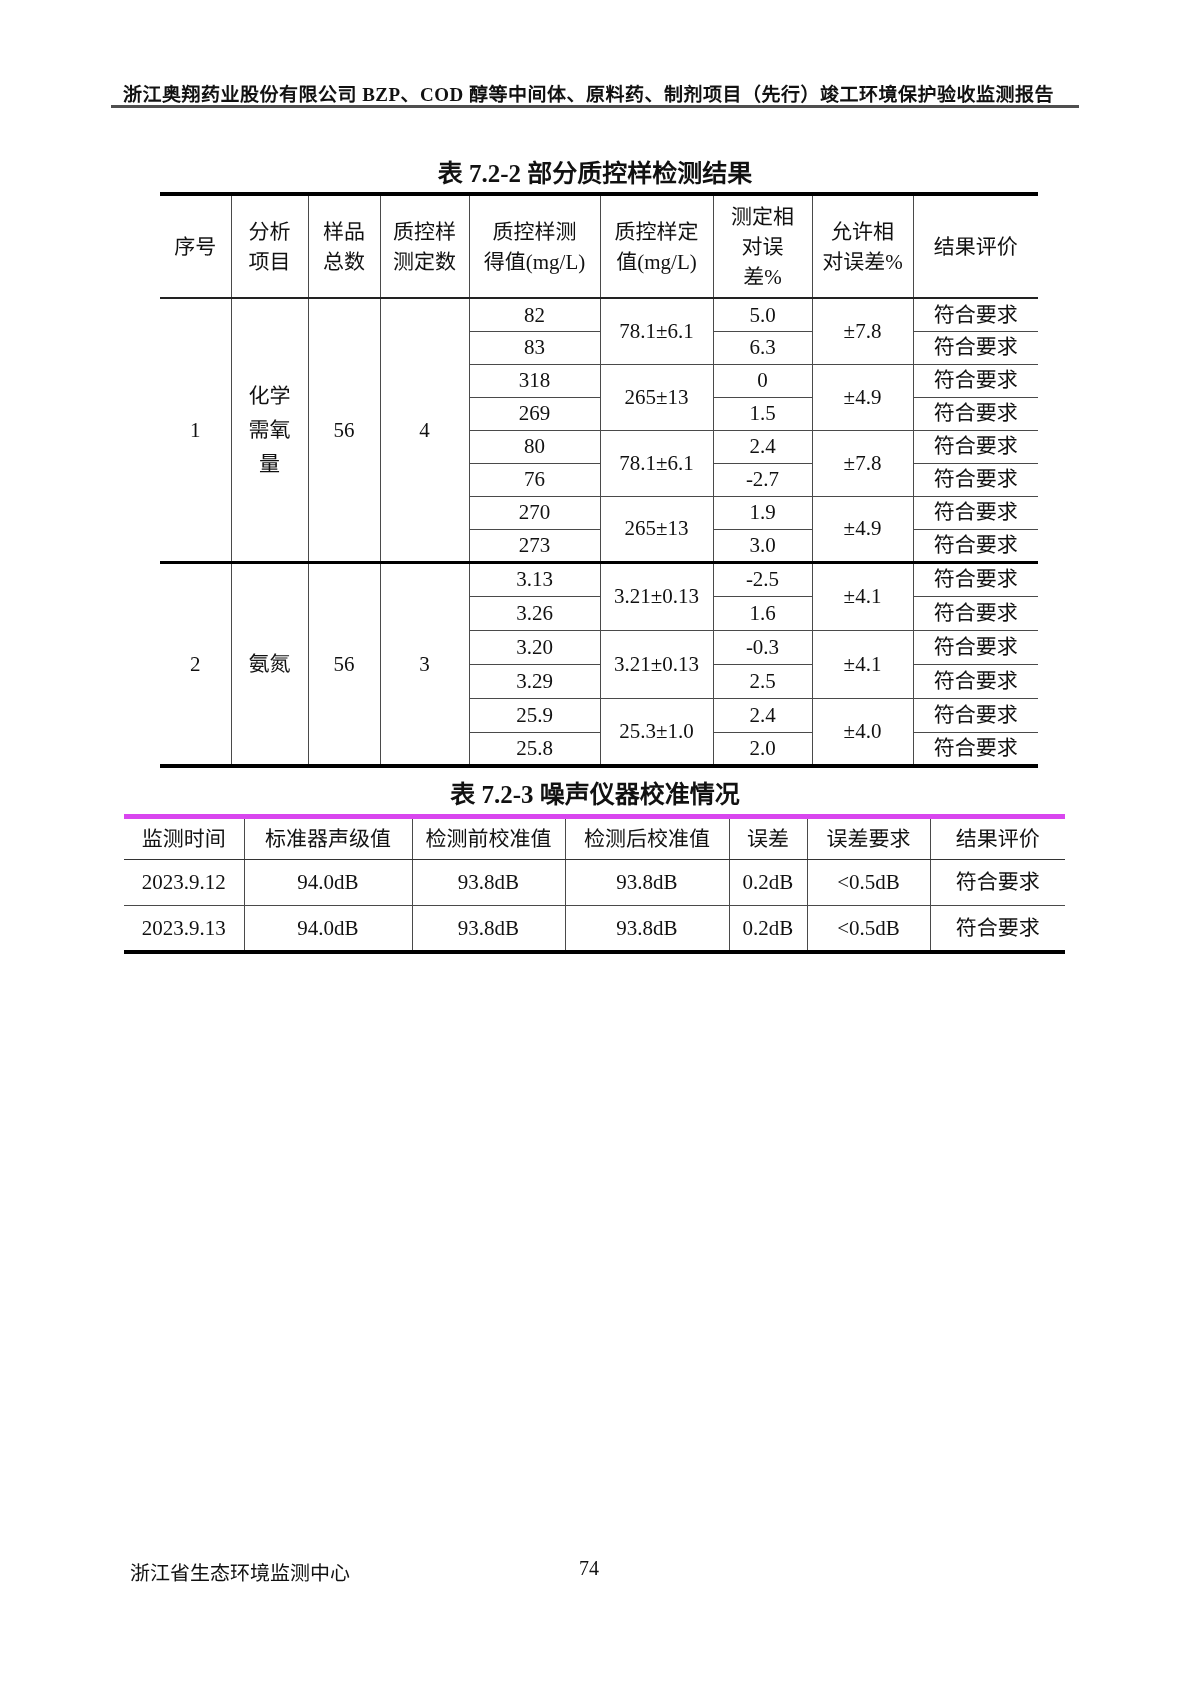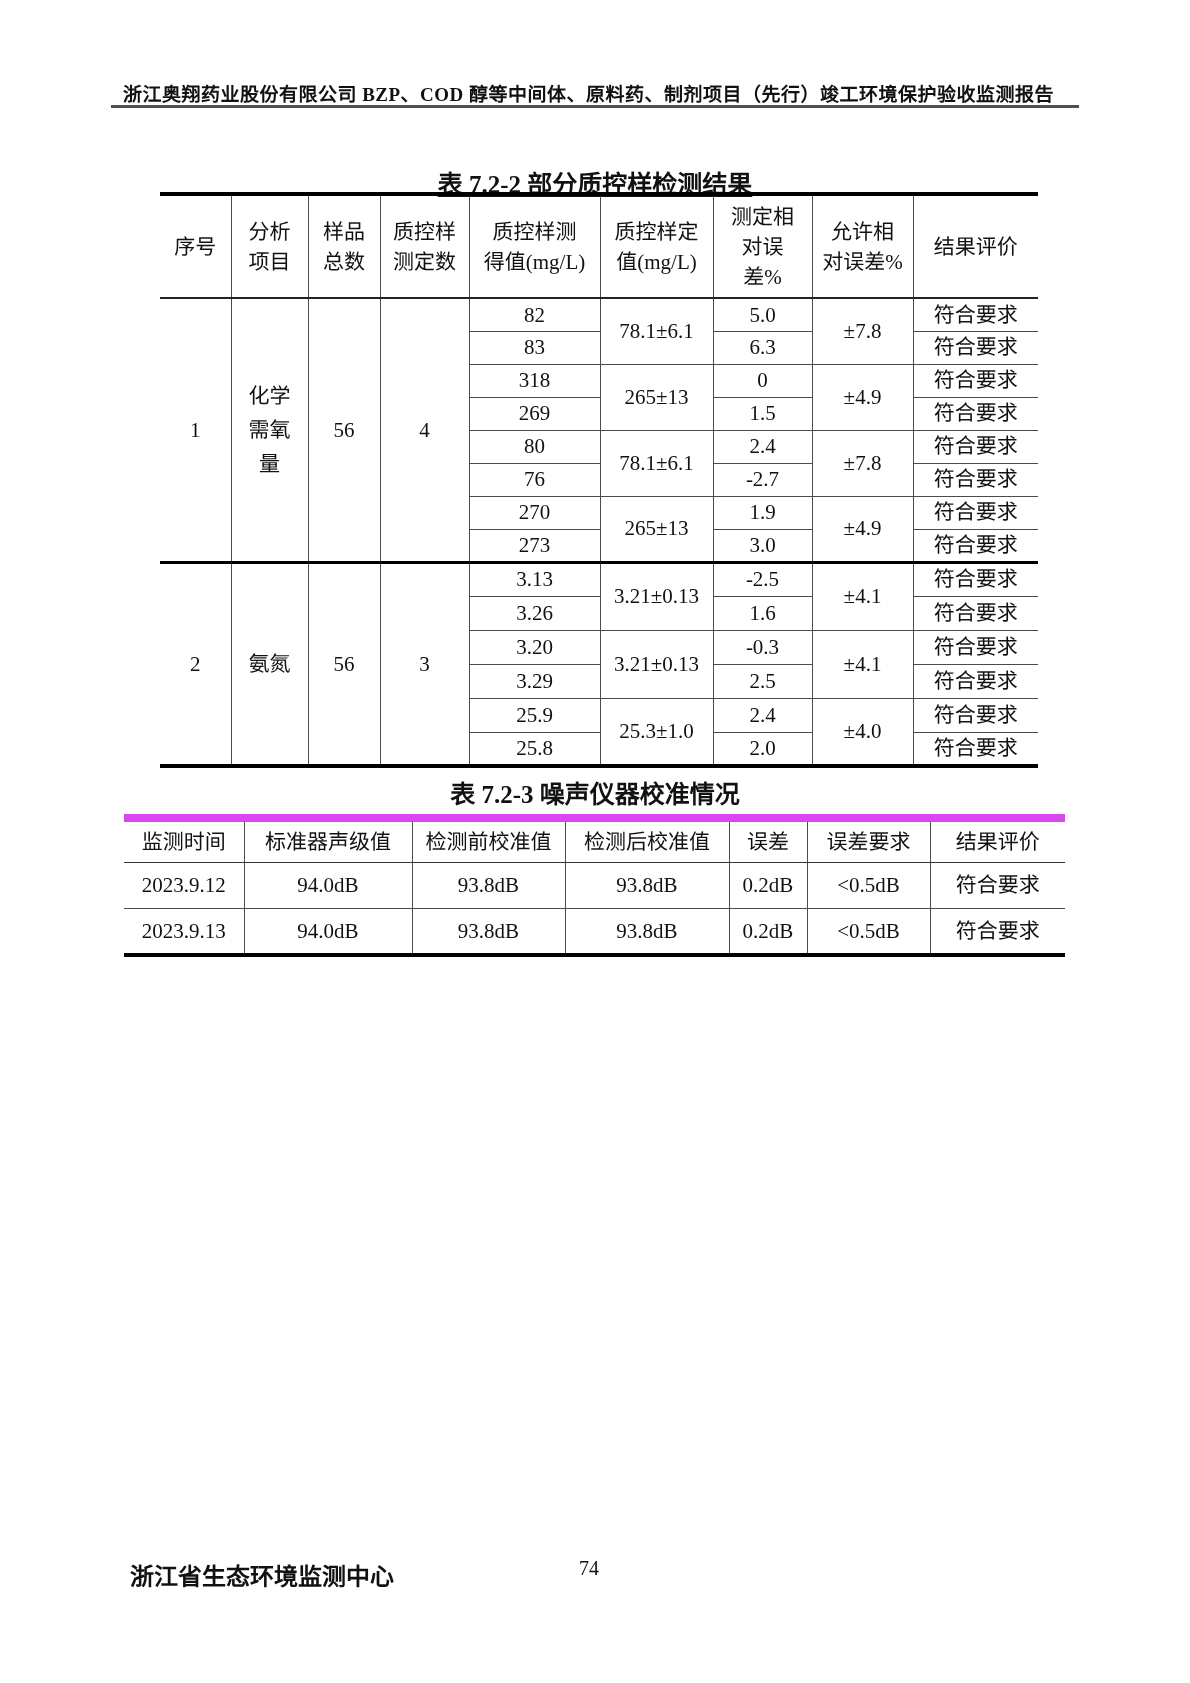--- a/index.html
+++ b/index.html
@@ -15,21 +15,21 @@
   }
   .page-header-rule {
     position:absolute; top:105px; left:111px; width:968px; height:3px;
     background:#4f4f4f;
   }
   
   .tbl-caption {
     position:absolute; left:0; right:0; text-align:center;
     font-weight:bold; font-size:25px;
   }
-  .cap1 { top:164px;text-decoration:underline; }
+  .cap1 { top:153px; }
   .cap2 { top:774px; }
   
   table { border-collapse:collapse; table-layout:fixed; }
   .t1 {
     position:absolute; left:160px; top:192px; width:878px;
     font-size:21px; line-height:1.15;
     border-top:4px solid #000; border-bottom:4px solid #000;
   }
   .t1 th, .t1 td {
     border:1.4px solid #4a4a4a; padding:0; text-align:center;
@@ -42,32 +42,32 @@
     line-height:30px; white-space:pre-line;
   }
   .t1 tbody tr { height:33px; }
   .t1 tbody tr.r2 { height:34px; }
   .t1 tr.sep td { border-top:3px solid #000; }
   .t1 td.item { padding:4px 13px; line-height:34px; }
   
   .t2 {
     position:absolute; left:124px; top:814px; width:941px;
     font-size:21px; line-height:1.15;
-    border-top:8px solid #d946ef; border-bottom:4px solid #000;
+    border-top:5px solid #d946ef; border-bottom:4px solid #000;
   }
   .t2 th, .t2 td {
     border:1.4px solid #4a4a4a; padding:0; text-align:center;
     vertical-align:middle; font-weight:normal;
   }
   .t2 th:first-child, .t2 td:first-child { border-left:none; }
   .t2 th:last-child,  .t2 td:last-child  { border-right:none; }
   .t2 thead th { height:40px; border-bottom:1.8px solid #333; }
   .t2 tbody tr { height:46px; }
   
-  .footer-org  { position:absolute; top:1557px; left:130px; font-size:24px;font-weight:bold; }
+  .footer-org  { position:absolute; top:1557px; left:130px; font-size:20px; }
   .footer-page { position:absolute; top:1557px; left:0; right:12px; text-align:center; font-size:20px; }
 </style>
 </head>
 <body>
 
 <div class="page-header-text">浙江奥翔药业股份有限公司 BZP、COD 醇等中间体、原料药、制剂项目（先行）竣工环境保护验收监测报告</div>
 <div class="page-header-rule"></div>
 
 <div class="tbl-caption cap1">表 7.2-2  部分质控样检测结果</div>
 

